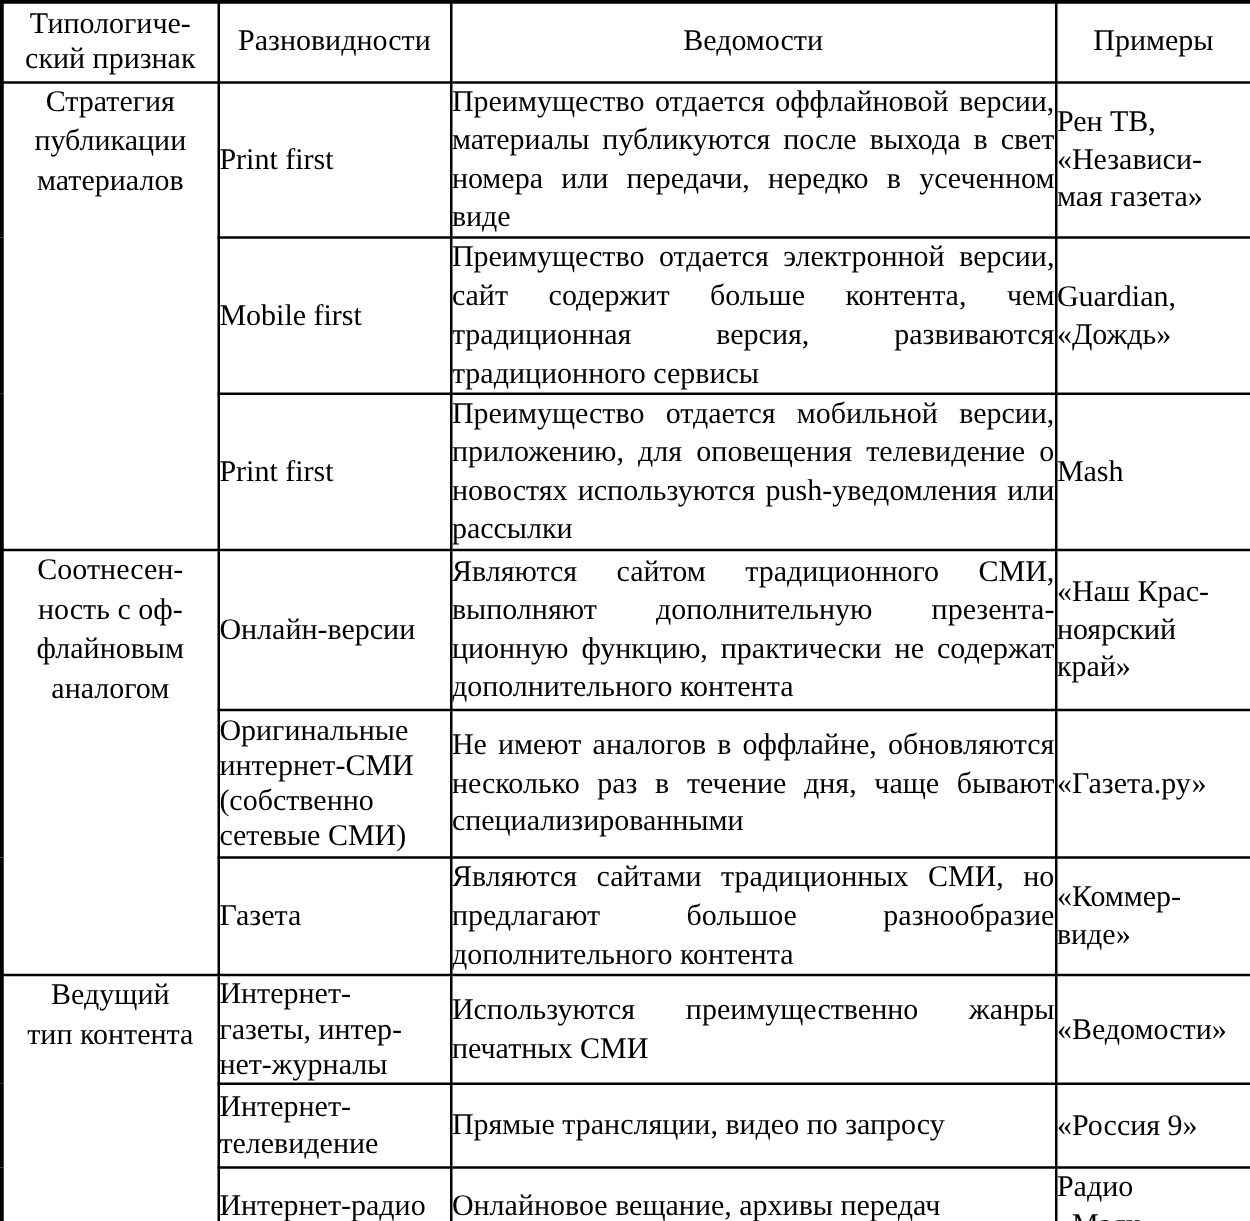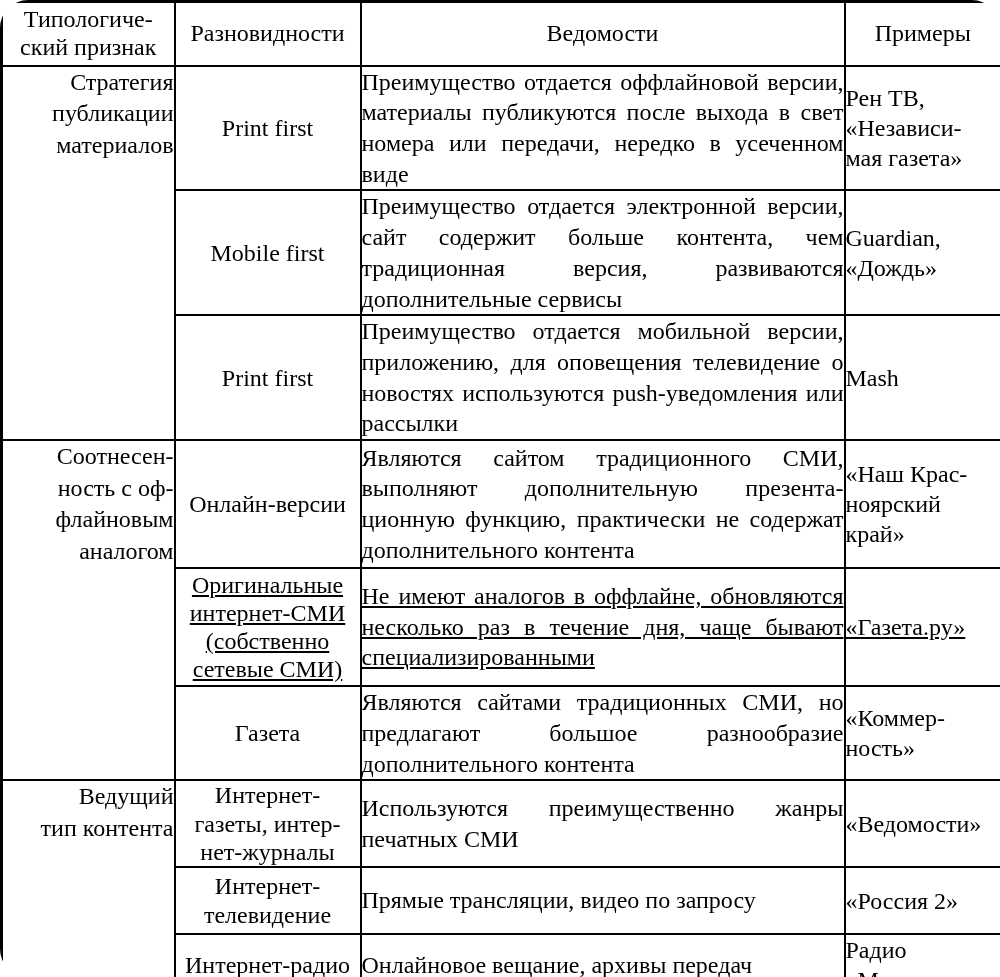--- a/index.html
+++ b/index.html
@@ -5,21 +5,20 @@
   html, body {
     margin: 0;
     padding: 0;
     background: #ffffff;
   }
   .page {
     width: 1000px;
     height: 977px;
     background: #ffffff;
     overflow: hidden;
-    border-radius: 28px;
   }
   table.typology {
     width: 1000px;
     border-collapse: collapse;
     table-layout: fixed;
     font-family: "Liberation Serif", "DejaVu Serif", serif;
     font-size: 24px;
     color: #000000;
     border: 3px solid #000000;
   }
@@ -33,29 +32,28 @@
   
   th.hc {
     text-align: center;
     vertical-align: middle;
     white-space: pre-line;
     line-height: 1.16;
     padding: 2px 3px;
   }
   
   td.c1 {
-    text-align: right;
+    text-align: center;
     vertical-align: top;
     white-space: pre-line;
     line-height: 1.32;
     padding: 4px 3px 2px 3px;
   }
   
   td.c2 {
-    text-align: center;
     vertical-align: middle;
     white-space: pre-line;
     line-height: 1.18;
     padding: 2px 2px;
   }
   
   td.c3 {
     text-align: justify;
     vertical-align: middle;
     line-height: 1.28;
@@ -70,21 +68,21 @@
     white-space: pre-line;
     line-height: 1.25;
     padding: 2px 2px;
   }
   
   tr.h0 { height: 64px; }
   tr.h1 { height: 123px; }
   tr.h2 { height: 120px; }
   tr.h3 { height: 120px; }
   tr.h4 { height: 128px; }
-  tr.h5 { height: 118px; text-decoration: underline; }
+  tr.h5 { height: 118px; }
   tr.h6 { height: 90px; }
   tr.h7 { height: 85px; }
   tr.h8 { height: 67px; }
   tr.h9 { height: 62px; }
 </style>
 </head>
 <body>
 
 <div class="page">
   <table class="typology">
@@ -108,21 +106,21 @@
 публикации
 материалов</td>
         <td class="c2">Print first</td>
         <td class="c3">Преимущество отдается оффлайновой версии, материалы публикуются после выхода в свет номера или передачи, не­редко в усеченном виде</td>
         <td class="c4">Рен ТВ,
 «Независи-
 мая газета»</td>
       </tr>
       <tr class="h2">
         <td class="c2">Mobile first</td>
-        <td class="c3">Преимущество отдается электронной версии, сайт содержит больше контента, чем традиционная версия, развиваются дополнительные сервисы</td>
+        <td class="c3">Преимущество отдается электронной версии, сайт содержит больше контента, чем традиционная версия, развиваются традиционного сервисы</td>
         <td class="c4">Guardian,
 «Дождь»</td>
       </tr>
       <tr class="h3">
         <td class="c2">Print first</td>
         <td class="c3">Преимущество отдается мобильной вер­сии, приложению, для оповещения телевидение о новостях используются push-уведомления или рассылки</td>
         <td class="c4">Mash</td>
       </tr>
 
       <tr class="h4">
@@ -141,37 +139,37 @@
 интернет-СМИ
 (собственно
 сетевые СМИ)</td>
         <td class="c3">Не имеют аналогов в оффлайне, обнов­ляются несколько раз в течение дня, чаще бывают специализированными</td>
         <td class="c4">«Газета.ру»</td>
       </tr>
       <tr class="h6">
         <td class="c2">Газета</td>
         <td class="c3">Являются сайтами традиционных СМИ, но предлагают большое разнообразие дополнительного контента</td>
         <td class="c4">«Коммер-
-ность»</td>
+виде»</td>
       </tr>
 
       <tr class="h7">
         <td class="c1" rowspan="3">Ведущий
 тип контента</td>
         <td class="c2">Интернет-
 газеты, интер-
 нет-журналы</td>
         <td class="c3">Используются преимущественно жанры печатных СМИ</td>
         <td class="c4">«Ведомости»</td>
       </tr>
       <tr class="h8">
         <td class="c2">Интернет-
 телевидение</td>
         <td class="c3">Прямые трансляции, видео по запросу</td>
-        <td class="c4">«Россия 2»</td>
+        <td class="c4">«Россия 9»</td>
       </tr>
       <tr class="h9">
         <td class="c2">Интернет-радио</td>
         <td class="c3">Онлайновое вещание, архивы передач</td>
         <td class="c4">Радио
 «Маяк»</td>
       </tr>
     </tbody>
   </table>
 </div>

